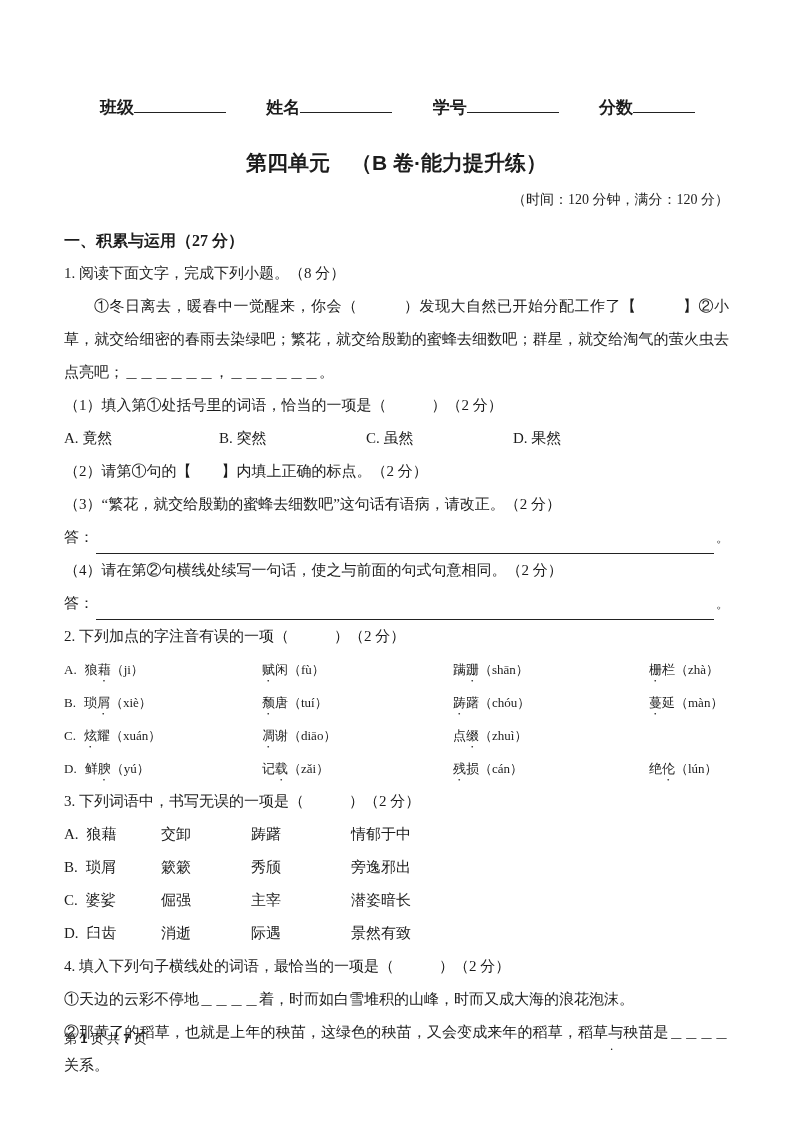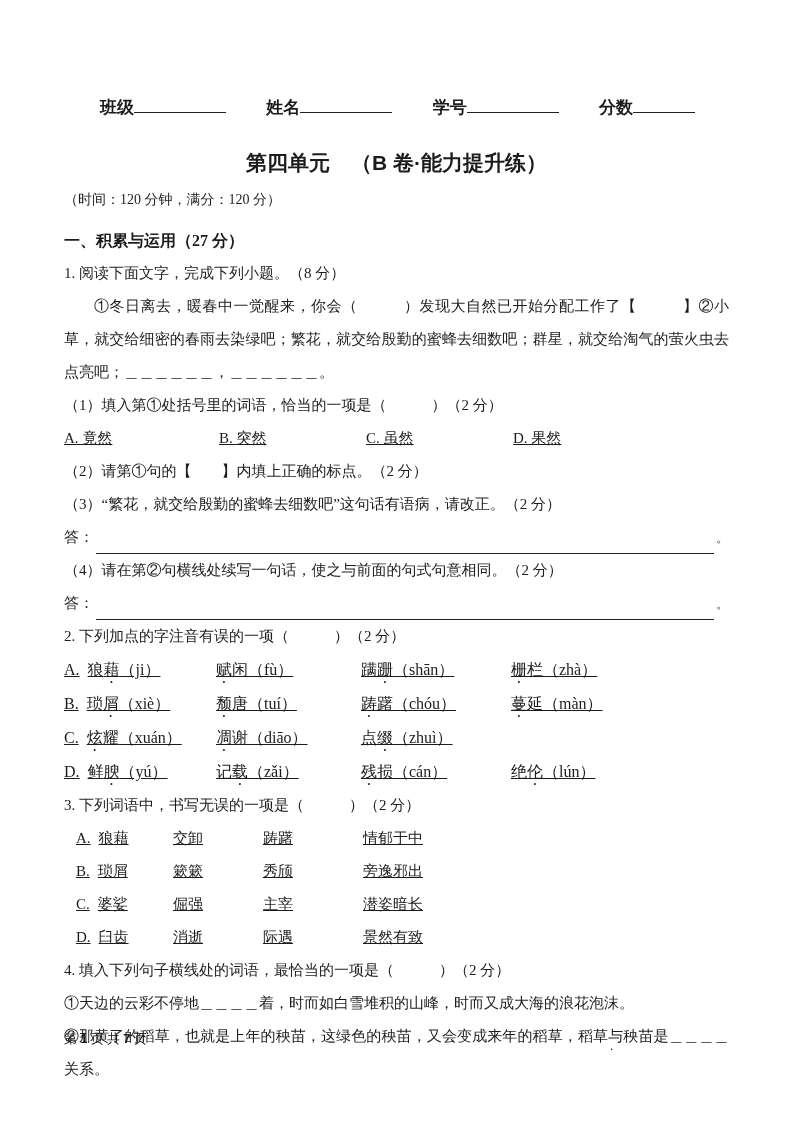--- a/index.html
+++ b/index.html
@@ -23,37 +23,37 @@
   }
   .hdr-field { white-space:nowrap; }
   .blank { display:inline-block; border-bottom:1.6px solid #222; height:15px; vertical-align:baseline; }
   .w92 { width:92px; } .w62 { width:62px; }
 
   .title {
     text-align:center; margin-top:29px;
     font-family:"Liberation Sans","DejaVu Sans",sans-serif;
     font-weight:700; font-size:21px; line-height:28px;
   }
-  .subtitle { text-align:left; margin-top:13px; font-size:14px; line-height:20px; }
+  .subtitle { text-align:right; margin-top:13px; font-size:14px; line-height:20px; }
 
   .sec {
     margin-top:14px;
     font-family:Liberation Serif, serif;
     font-weight:700; font-size:16px; line-height:33px;
   }
 
   .line { font-size:15px; line-height:33px; }
   .passage { font-size:15px; line-height:33px; text-indent:2em; text-align:justify; margin:0; }
   .just { text-align:justify; }
 
   
   .opts4 { display:grid; grid-template-columns:155px 147px 147px auto; font-size:15px; line-height:33px; }
-  .q2row { display:grid; grid-template-columns:152px 145px 150px auto; font-size:16px; line-height:33px; }
-  .q3row { display:grid; grid-template-columns:97px 90px 100px auto; font-size:15px; line-height:33px;margin-left:12px; }
-  .cell  { white-space:nowrap;text-decoration:underline; }
+  .q2row { display:grid; grid-template-columns:152px 145px 150px auto; font-size:13px; line-height:33px;gap:46px; }
+  .q3row { display:grid; grid-template-columns:97px 90px 100px auto; font-size:15px; line-height:33px; }
+  .cell  { white-space:nowrap; }
   .lbl   { margin-right:8px; }
 
   
   .dc {
     text-emphasis:filled dot #1c1c1c;
     text-emphasis-position:under right;
     -webkit-text-emphasis:filled dot #1c1c1c;
     -webkit-text-emphasis-position:under;
   }
 

